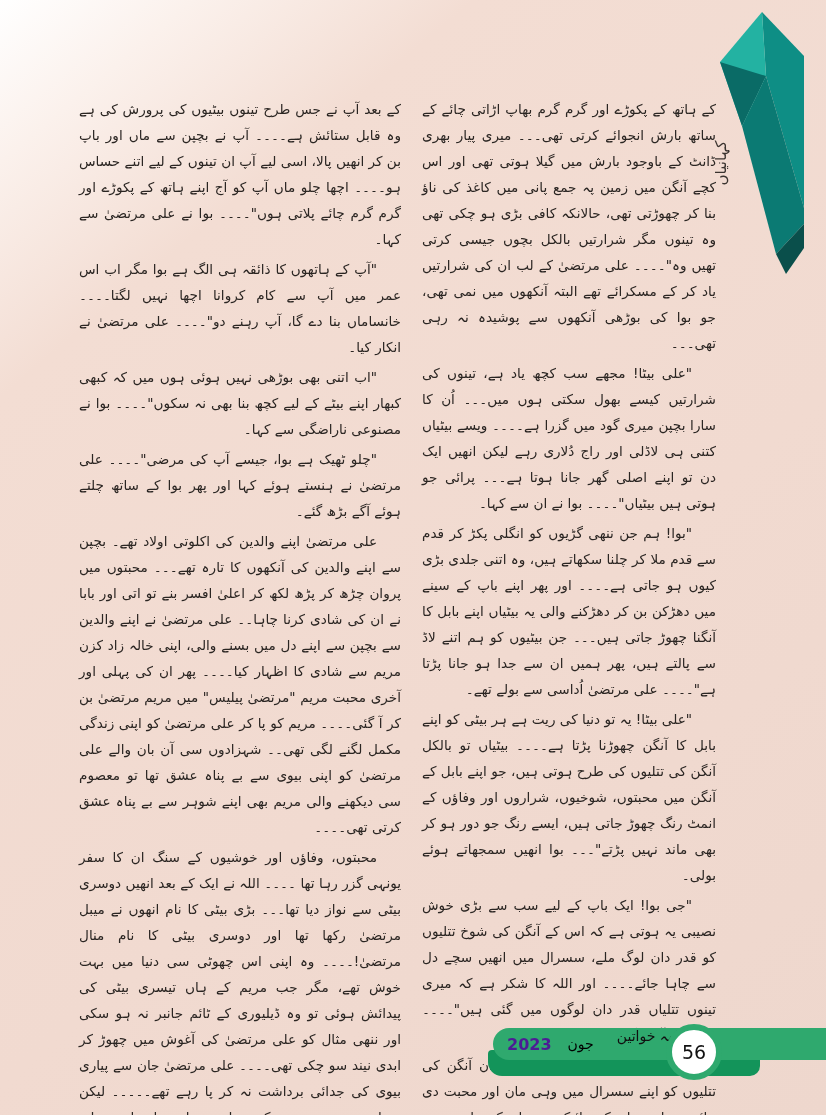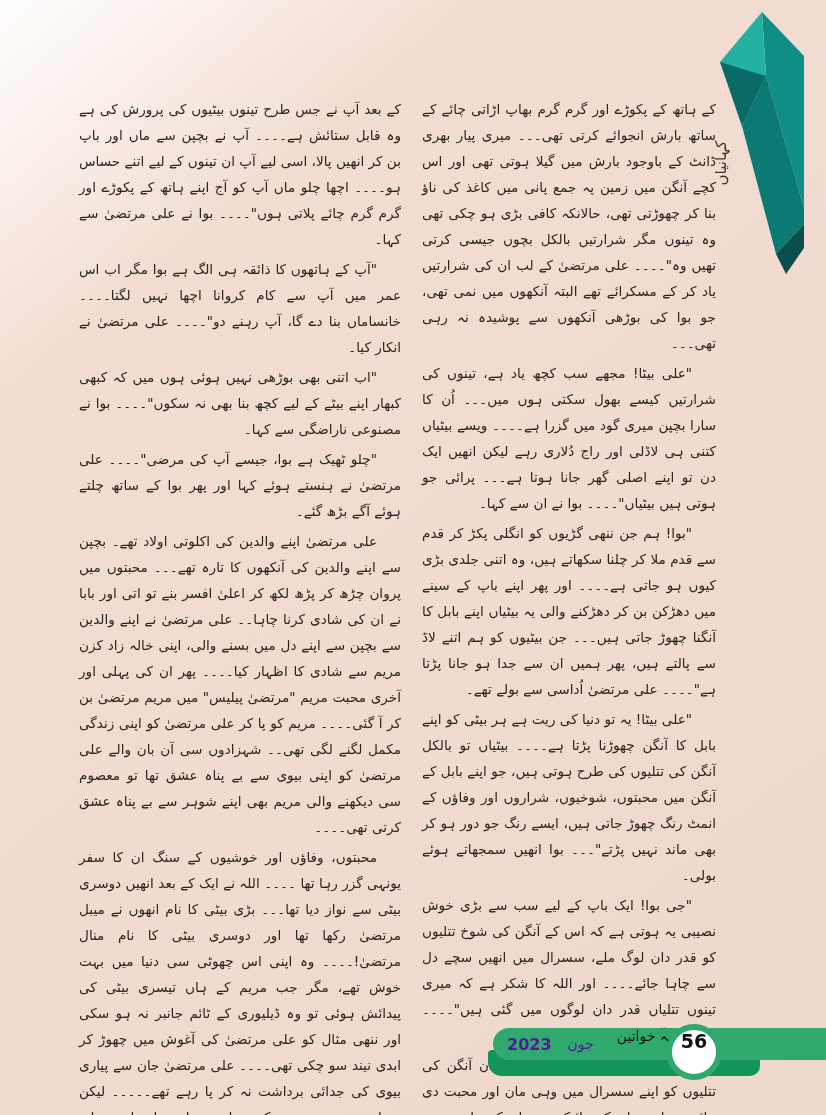--- a/index.html
+++ b/index.html
@@ -44,27 +44,27 @@
     background:#13945a; border-radius:4px 0 10px 14px; z-index:1;
   }
   .footer-bar{
     position:absolute; left:493px; right:0; top:1028px; height:32px;
     background:#2fa96e; border-radius:16px 0 0 16px; z-index:2;
     display:flex; align-items:center; justify-content:flex-end;
     direction:rtl; gap:16px; padding-left:14px; padding-right:122px;
     box-sizing:border-box;
   }
   .footer-bar .mag{ font-size:14px; color:#101010; }
-  .footer-bar .month{ font-size:14px; color:#4c1d95; }
+  .footer-bar .month{ font-size:14px; color:#000000; }
   .footer-bar .year{ font-size:16px; font-weight:bold; color:#4c1d95; }
   .page-circle{
     position:absolute; right:104px; top:1024px; width:44px; height:44px;
     background:#ffffff; border:6px solid #2fa96e; border-radius:50%;
-    display:flex; justify-content:center; z-index:3;
-    font-size:19px; font-weight:bold; color:#111;
+    display:flex; align-items:center; justify-content:center; z-index:3;
+    font-size:19px; font-weight:normal; color:#111;
   }
 </style>
 </head>
 <body>
 
 <div class="page">
 
   <svg class="ribbon" viewBox="0 0 92 266" xmlns="http://www.w3.org/2000/svg" aria-hidden="true">
     <polygon points="46,2 88,46 88,198 50,66" fill="#0e8e85"></polygon>
     <polygon points="4,52 46,2 50,66 26,116" fill="#23b2a2"></polygon>

